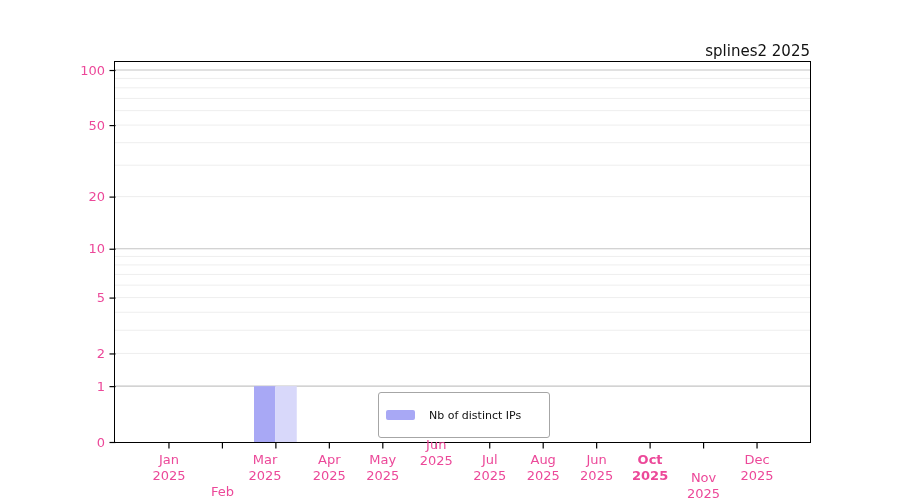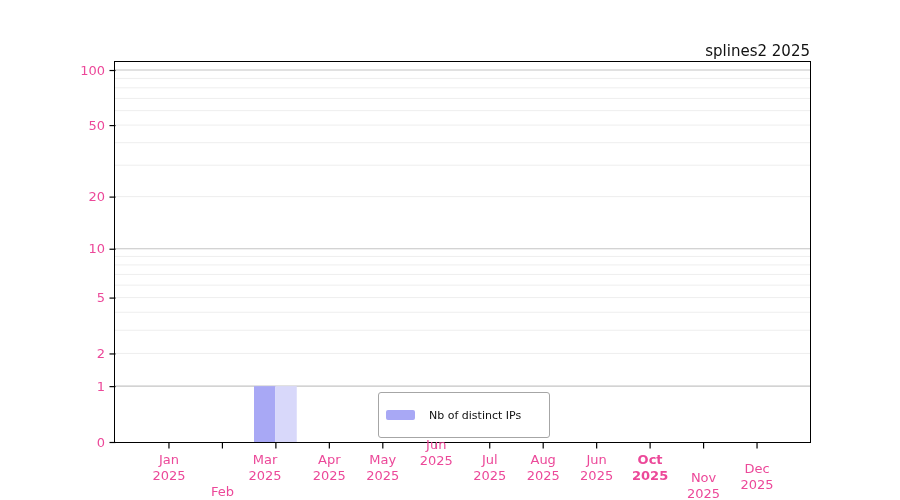--- a/index.html
+++ b/index.html
@@ -141,21 +141,21 @@
         <div>2025</div>
       </div>
       <div class="xtick-label" style="left: 610.115px; top: 451.5px; font-weight: bold;">
         <div>Oct</div>
         <div>2025</div>
       </div>
       <div class="xtick-label" style="left: 663.577px; top: 460px; margin-top: 10px;">
         <div>Nov</div>
         <div>2025</div>
       </div>
-      <div class="xtick-label" style="left: 717.038px; top: 451.5px; margin-top: 9px;">
+      <div class="xtick-label" style="left: 717.038px; top: 451.5px;">
         <div>Dec</div>
         <div>2025</div>
       </div>
     </div>
 
   <div class="legend">
     <div class="legend-row">
       <span class="legend-swatch" style="background: rgb(168, 168, 245);"></span>
       <span class="legend-label">Nb of distinct IPs</span>
     </div>

